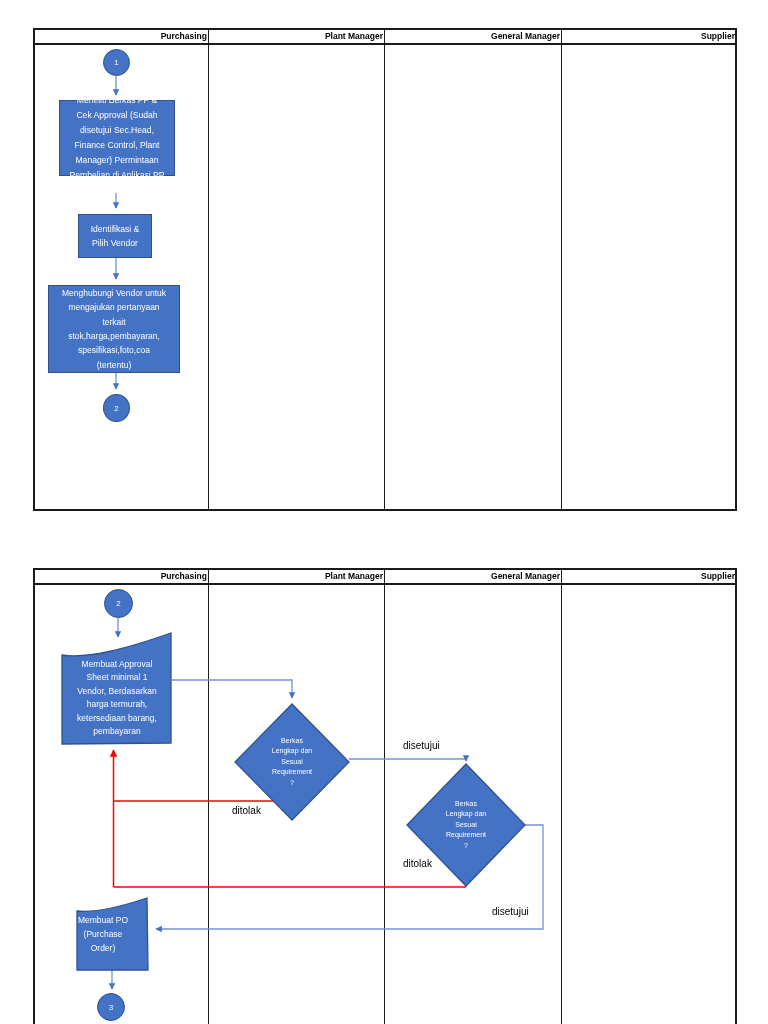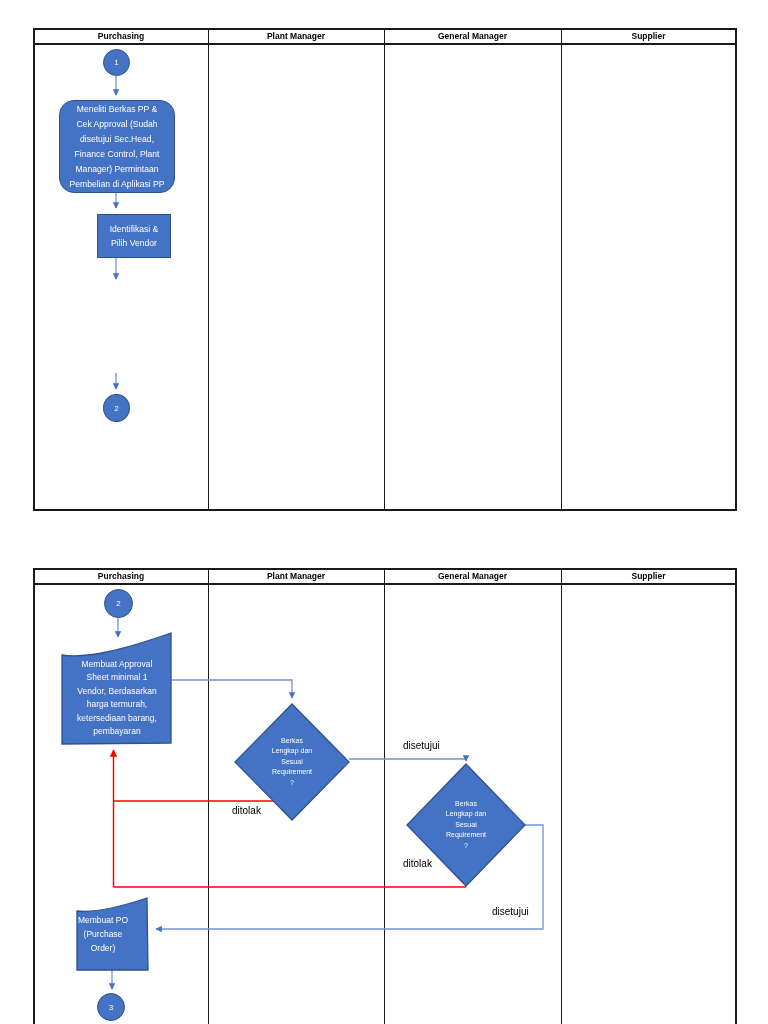--- a/index.html
+++ b/index.html
@@ -4,21 +4,21 @@
 <style>
   html,body{margin:0;padding:0;}
   #page{
     position:relative; width:768px; height:1024px; overflow:hidden;
     background:#ffffff; font-family:"Liberation Sans", sans-serif;
   }
   .swimtable{position:absolute; border:2px solid #1a1a1a; background:transparent;}
   .lane-line{position:absolute; top:0; bottom:0; width:1.5px; background:#1a1a1a;}
   .header-row{position:absolute; left:0; top:0; right:0; height:13px; border-bottom:2px solid #1a1a1a;}
   .lane-header{
-    position:absolute; top:0; height:13px; line-height:13px; text-align:center;
+    position:absolute; top:0; height:13px; line-height:13px; text-align:right;
     font-size:8.5px; font-weight:bold; color:#000;
   }
   .flow-box{
     position:absolute; box-sizing:border-box; background:#4472C4; border:1.4px solid #2F528F;
     color:#ffffff; display:flex; align-items:center; justify-content:center;
     text-align:center; white-space:pre-line;
   }
   .circle{
     position:absolute; box-sizing:border-box; border-radius:50%;
     background:#4472C4; border:1.4px solid #2F528F; color:#ffffff;
@@ -88,30 +88,36 @@
     <g fill="#4472C4" stroke="#2F528F" stroke-width="1.3">
       <path d="M62 655 C88 659 125 649 171 633 L171 743 L62 744 Z"></path>
       <polygon points="292,704 349,762 292,820 235,762"></polygon>
       <polygon points="466,764 525,825 466,886 407,825"></polygon>
       <path d="M77 911 C95 913 120 907 147 898 L148 970 L77 970 Z"></path>
     </g>
   </svg>
 
   <div class="circle" style="left:103px; top:49px; width:27px; height:27px;">1</div>
 
-  <div class="flow-box" style="left:59px; top:100px; width:116px; height:93px; font-size:8.6px; line-height:15px;border-radius:15px;">Meneliti Berkas PP &amp;
+  <div class="flow-box" style="left:59px; top:100px; width:116px; height:76px; font-size:8.6px; line-height:15px;">Meneliti Berkas PP &amp;
 Cek Approval  (Sudah
 disetujui Sec.Head,
 Finance Control, Plant
 Manager) Permintaan
 Pembelian di Aplikasi PP</div>
 
-  <div class="flow-box" style="left:78px; top:214px; width:74px; height:44px; font-size:8.6px; line-height:14.5px;margin-left:19px;">Identifikasi &amp;
+  <div class="flow-box" style="left:78px; top:214px; width:74px; height:44px; font-size:8.6px; line-height:14.5px;">Identifikasi &amp;
 Pilih Vendor</div>
 
+  <div class="flow-box" style="left:48px; top:285px; width:132px; height:88px; font-size:8.5px; line-height:14.3px;">Menghubungi Vendor untuk
+mengajukan pertanyaan
+terkait
+stok,harga,pembayaran,
+spesifikasi,foto,coa
+(tertentu)</div>
 
   <div class="circle" style="left:103px; top:394px; width:27px; height:28px;">2</div>
 
   <div class="circle" style="left:104px; top:589px; width:29px; height:29px;">2</div>
 
   <div class="stext" style="left:62px; top:653px; width:110px; height:90px; font-size:8.5px; line-height:13.5px;">Membuat Approval
 Sheet minimal 1
 Vendor, Berdasarkan
 harga termurah,
 ketersediaan barang,

